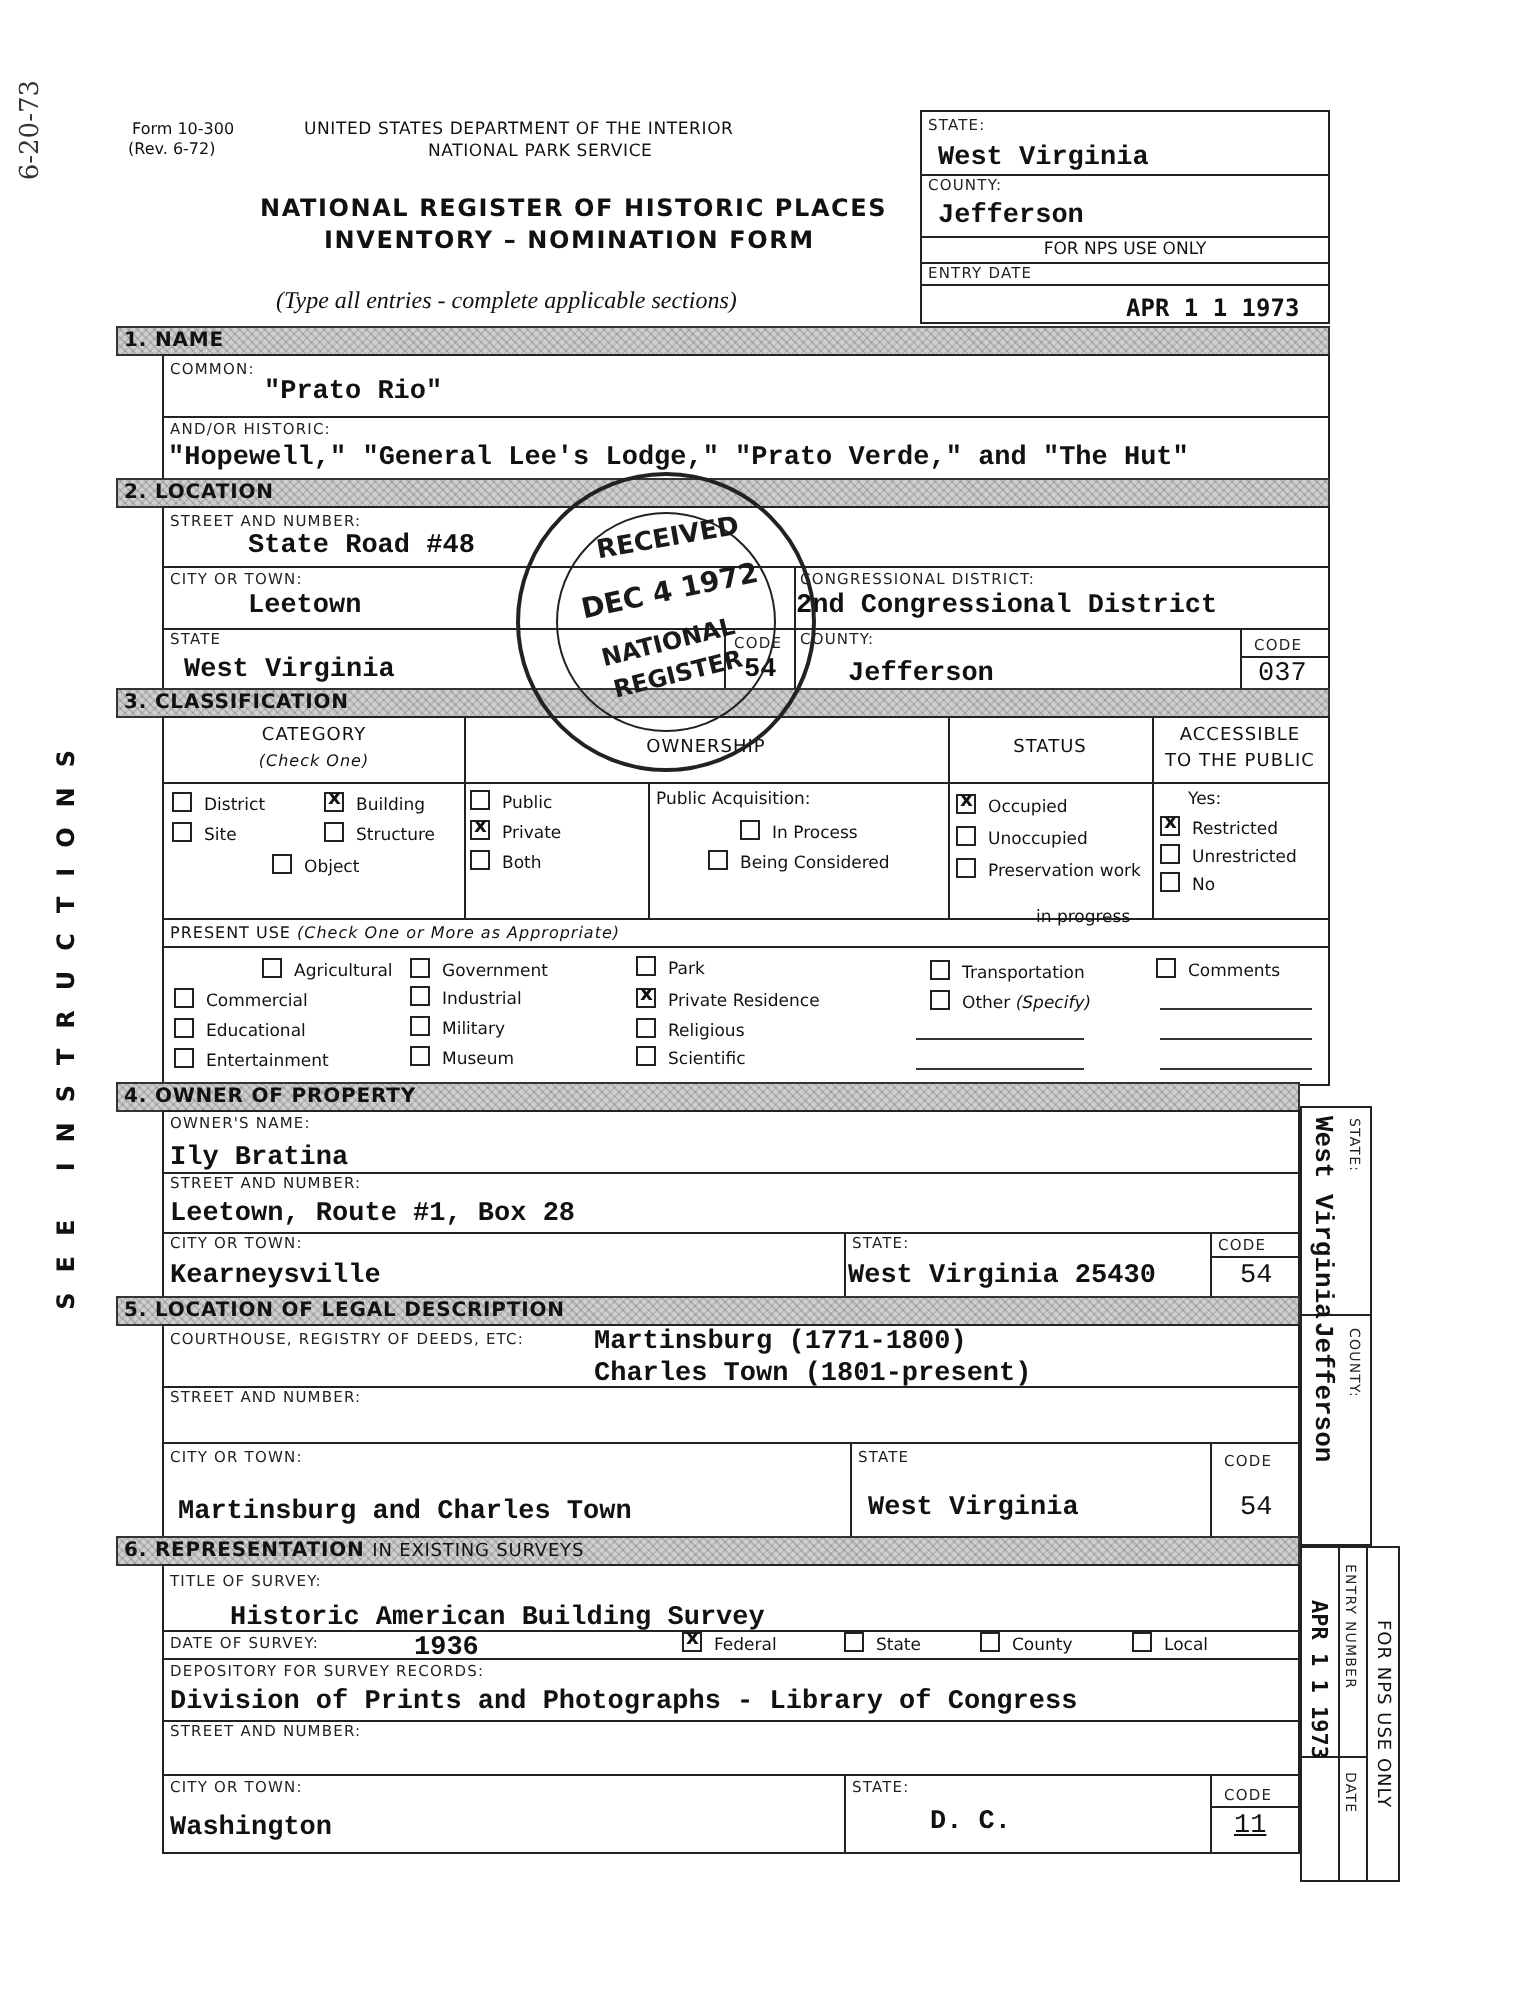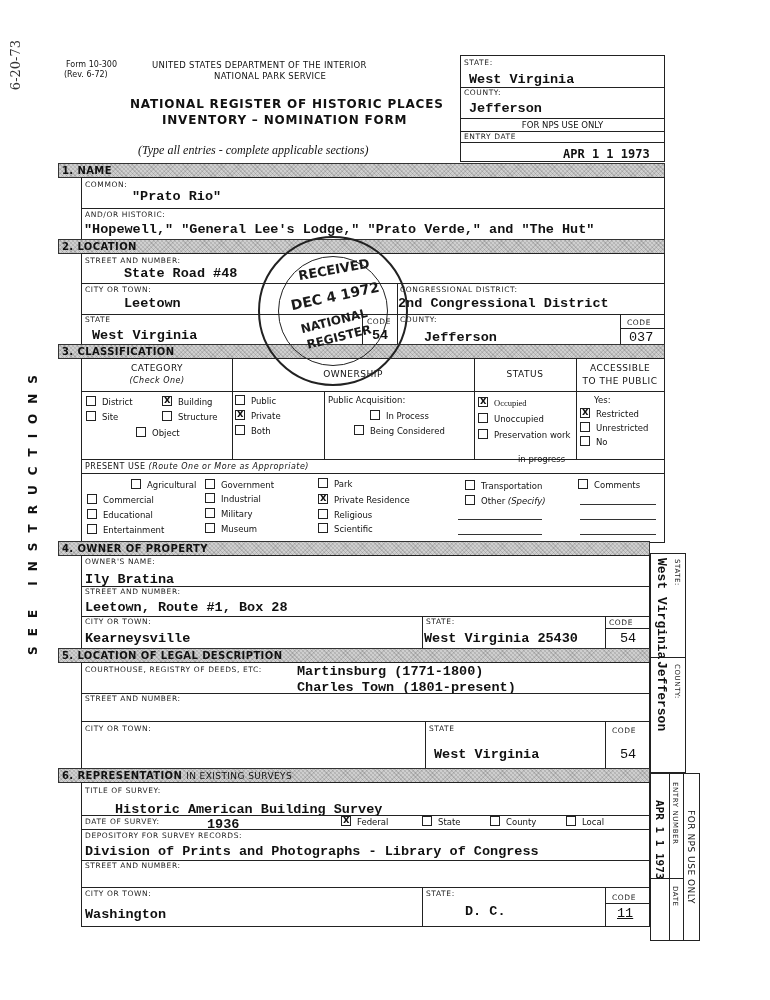--- a/index.html
+++ b/index.html
@@ -119,31 +119,31 @@
   <div class="abs opt" style="left:80px; top:52px;"><span class="cb"></span><span>Structure</span></div>
   <div class="abs opt" style="left:54px; top:68px;"><span class="cb"></span><span>Object</span></div>
 
   <div class="abs opt" style="left:153px; top:36px;"><span class="cb"></span><span>Public</span></div>
   <div class="abs opt" style="left:153px; top:51px;"><span class="cb checked"></span><span>Private</span></div>
   <div class="abs opt" style="left:153px; top:66px;"><span class="cb"></span><span>Both</span></div>
   <div class="abs opt" style="left:246px; top:36px;">Public Acquisition:</div>
   <div class="abs opt" style="left:272px; top:51px;margin-left:16px;"><span class="cb"></span><span>In Process</span></div>
   <div class="abs opt" style="left:272px; top:66px;"><span class="cb"></span><span>Being Considered</span></div>
 
-  <div class="abs opt" style="left:396px; top:38px;font-family:Liberation Serif, serif;"><span class="cb checked"></span><span>Occupied</span></div>
+  <div class="abs opt" style="left:396px; top:38px;"><span class="cb checked"></span><span>Occupied</span></div>
   <div class="abs opt" style="left:396px; top:54px;"><span class="cb"></span><span>Unoccupied</span></div>
   <div class="abs opt" style="left:396px; top:70px;"><span class="cb"></span><span>Preservation work</span></div>
   <div class="abs opt" style="left:423px; top:95px;padding-left:13px;">in progress</div>
 
   <div class="abs opt" style="left:512px; top:36px;">Yes:</div>
   <div class="abs opt" style="left:498px; top:49px;"><span class="cb checked"></span><span>Restricted</span></div>
   <div class="abs opt" style="left:498px; top:63px;"><span class="cb"></span><span>Unrestricted</span></div>
   <div class="abs opt" style="left:498px; top:77px;"><span class="cb"></span><span>No</span></div>
 
-  <div class="abs" style="left:3px; top:103px; font-size:8px; letter-spacing:0.5px;"><span>PRESENT USE</span> <span style="font-style:italic;">(Route One or More as Appropriate)</span></div>
+  <div class="abs" style="left:3px; top:103px; font-size:8px; letter-spacing:0.5px;"><span>PRESENT USE</span> <span style="font-style:italic;">(Check One or More as Appropriate)</span></div>
   <div class="hl" style="left:0; top:114px; width:582px;"></div>
 
   <div class="abs opt" style="left:5px; top:120px;padding-left:44px;"><span class="cb"></span><span>Agricultural</span></div>
   <div class="abs opt" style="left:5px; top:135px;"><span class="cb"></span><span>Commercial</span></div>
   <div class="abs opt" style="left:5px; top:150px;"><span class="cb"></span><span>Educational</span></div>
   <div class="abs opt" style="left:5px; top:165px;"><span class="cb"></span><span>Entertainment</span></div>
 
   <div class="abs opt" style="left:123px; top:120px;"><span class="cb"></span><span>Government</span></div>
   <div class="abs opt" style="left:123px; top:134px;"><span class="cb"></span><span>Industrial</span></div>
   <div class="abs opt" style="left:123px; top:149px;"><span class="cb"></span><span>Military</span></div>
@@ -198,20 +198,21 @@
   <div class="sec-title">5.  LOCATION OF LEGAL DESCRIPTION</div>
 </div>
 <div class="abs box" style="left:81px; top:662px; width:569px; height:107px;">
   <div class="abs lbl" style="left:3px; top:2px;">COURTHOUSE, REGISTRY OF DEEDS, ETC:</div>
   <div class="abs typed" style="left:215px; top:1px;">Martinsburg (1771-1800)</div>
   <div class="abs typed" style="left:215px; top:17px;">Charles Town (1801-present)</div>
   <div class="hl" style="left:0; top:30px; width:567px;"></div>
   <div class="abs lbl" style="left:3px; top:31px;">STREET AND NUMBER:</div>
   <div class="hl" style="left:0; top:58px; width:567px;"></div>
   <div class="abs lbl" style="left:3px; top:61px;">CITY OR TOWN:</div>
+  <div class="abs typed" style="left:7px; top:86px;">Martinsburg and Charles Town</div>
   <div class="vl" style="left:343px; top:58px; height:48px;"></div>
   <div class="abs lbl" style="left:347px; top:61px;">STATE</div>
   <div class="abs typed" style="left:352px; top:84px;">West Virginia</div>
   <div class="vl" style="left:523px; top:58px; height:48px;"></div>
   <div class="abs lbl" style="left:530px; top:63px;">CODE</div>
   <div class="abs typed" style="left:538px; top:84px; font-weight:normal;">54</div>
 </div>
 
 <div class="abs hatch" style="left:58px; top:768px; width:592px; height:15px;">
   <div class="sec-title"><span>6.  REPRESENTATION</span> <span style="font-weight:normal; font-size:9px;">IN EXISTING SURVEYS</span></div>

